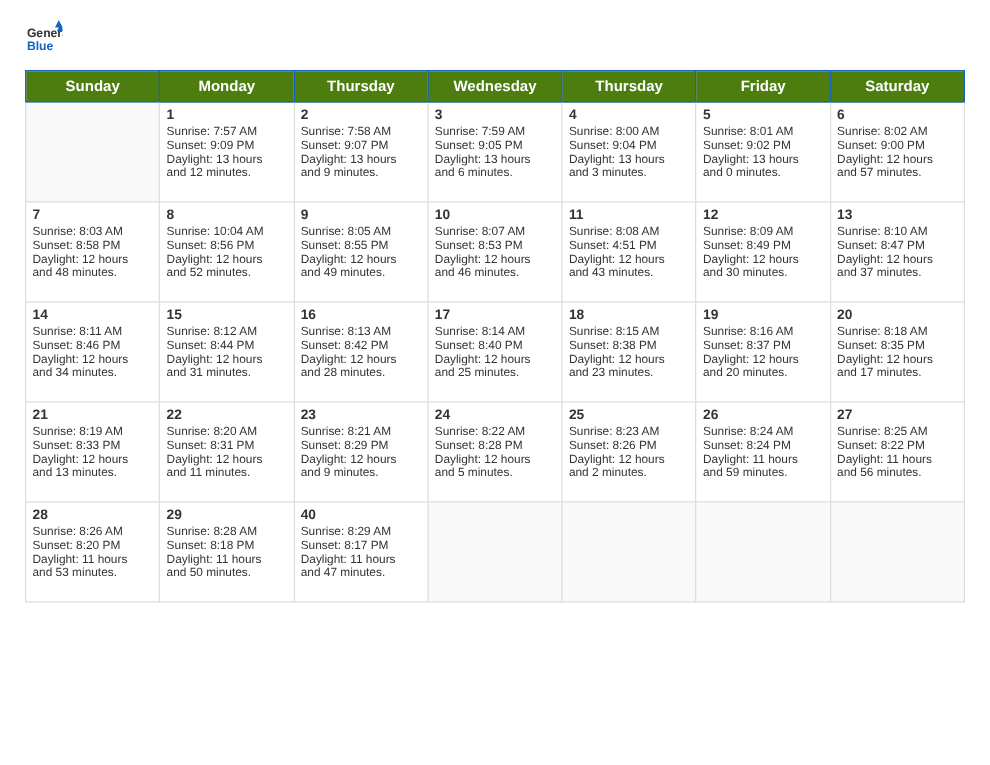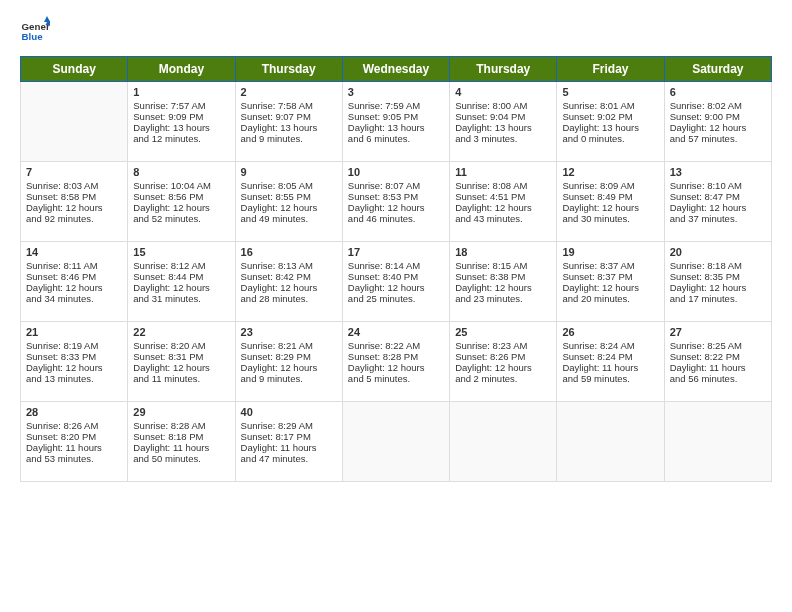--- a/index.html
+++ b/index.html
@@ -157,21 +157,21 @@
             <div>Daylight: 12 hours</div>
             <div>and 57 minutes.</div>
           </td>
         </tr>
         <tr>
           <td>
             <span class="day-number">7</span>
             <div>Sunrise: 8:03 AM</div>
             <div>Sunset: 8:58 PM</div>
             <div>Daylight: 12 hours</div>
-            <div>and 92 minutes.</div>
+            <div>and 48 minutes.</div>
           </td>
           <td>
             <span class="day-number">8</span>
             <div>Sunrise: 10:04 AM</div>
             <div>Sunset: 8:56 PM</div>
             <div>Daylight: 12 hours</div>
             <div>and 52 minutes.</div>
           </td>
           <td>
             <span class="day-number">9</span>
@@ -240,21 +240,21 @@
           </td>
           <td>
             <span class="day-number">18</span>
             <div>Sunrise: 8:15 AM</div>
             <div>Sunset: 8:38 PM</div>
             <div>Daylight: 12 hours</div>
             <div>and 23 minutes.</div>
           </td>
           <td>
             <span class="day-number">19</span>
-            <div>Sunrise: 8:37 AM</div>
+            <div>Sunrise: 8:16 AM</div>
             <div>Sunset: 8:37 PM</div>
             <div>Daylight: 12 hours</div>
             <div>and 20 minutes.</div>
           </td>
           <td>
             <span class="day-number">20</span>
             <div>Sunrise: 8:18 AM</div>
             <div>Sunset: 8:35 PM</div>
             <div>Daylight: 12 hours</div>
             <div>and 17 minutes.</div>

